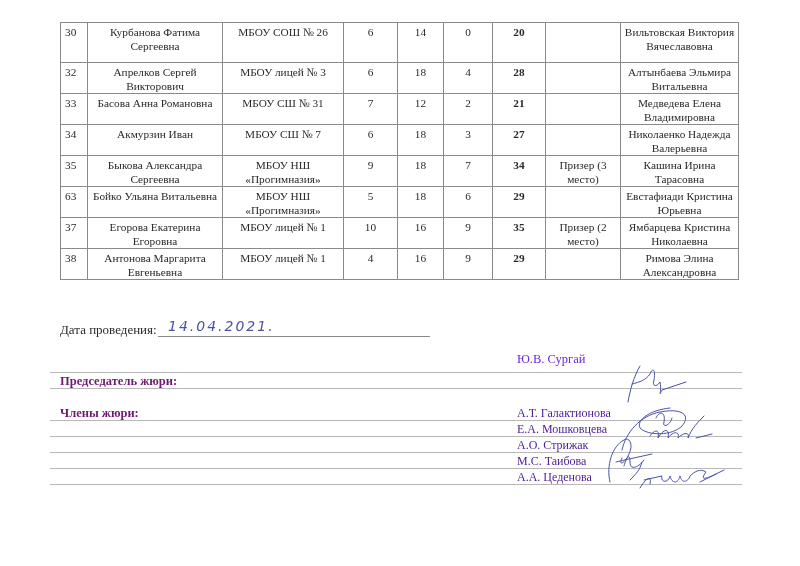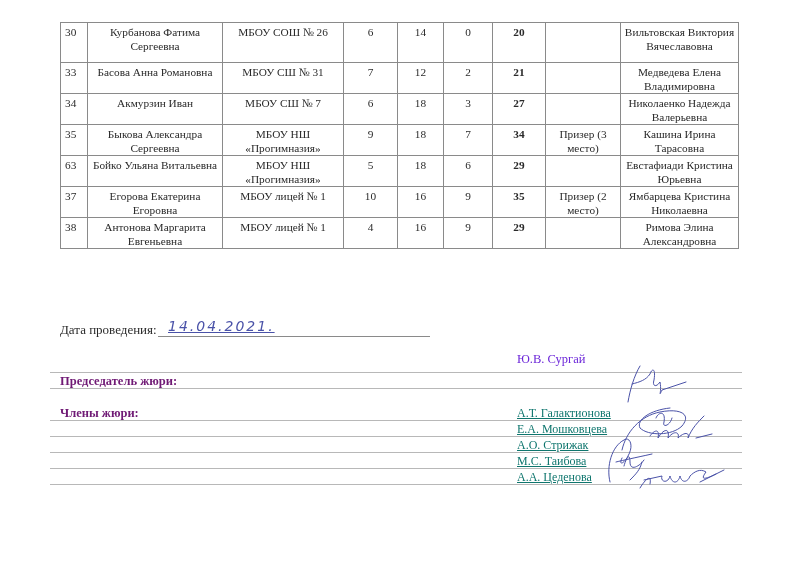--- a/index.html
+++ b/index.html
@@ -9,27 +9,27 @@
   .results-table { position:absolute; left:60px; top:22px; border-collapse:collapse;
          font-size:11.3px; line-height:14px; }
   .results-table td { border:1px solid #8a8a8a; vertical-align:top; text-align:center;
          padding:2px 3px 0 3px; box-sizing:border-box; }
   .results-table td.num { text-align:left; padding-left:4px; }
   .results-table td.total { font-weight:bold; }
 
   .date-row { position:absolute; left:60px; top:322px; font-size:13px; }
   .date-line { position:absolute; left:158px; top:336px; width:272px; height:1px; background:#8a8a8a; }
   .date-hand { position:absolute; left:168px; top:318px; font-family:"DejaVu Sans", sans-serif;
-         font-style:italic; font-size:14px; color:#4a52a8; letter-spacing:2px;text-decoration:underline; }
+         font-style:italic; font-size:14px; color:#4a52a8; letter-spacing:2px; }
 
   .rule { position:absolute; left:50px; width:692px; height:1px; background:#b8b8b8; }
 
   .label-bold { position:absolute; left:60px; font-size:12.5px; font-weight:bold; color:#701a75; }
   .chair-name { position:absolute; left:517px; top:352px; font-size:12.5px; font-weight:normal; color:#6d28d9; }
-  .member { position:absolute; left:517px; font-size:12px; color:#0f766e;text-decoration:underline; }
+  .member { position:absolute; left:517px; font-size:12px; color:#4c1d95; }
 
   .signatures { position:absolute; left:600px; top:362px; width:160px; height:140px; }
 </style>
 </head>
 <body>
 
 <table class="results-table">
   <colgroup>
     <col style="width:27px">
       <col style="width:135px">
@@ -45,20 +45,31 @@
       <tr style="height: 40px; padding-left: 44px;">
         <td class="num">30</td>
         <td>Курбанова Фатима Сергеевна</td>
         <td>МБОУ СОШ № 26</td>
         <td>6</td>
         <td>14</td>
         <td>0</td>
         <td class="total">20</td>
         <td></td>
         <td>Вильтовская Виктория Вячеславовна</td>
+      </tr>
+      <tr style="height: 30px;">
+        <td class="num">32</td>
+        <td>Апрелков Сергей Викторович</td>
+        <td>МБОУ лицей № 3</td>
+        <td>6</td>
+        <td>18</td>
+        <td>4</td>
+        <td class="total">28</td>
+        <td></td>
+        <td>Алтынбаева Эльмира Витальевна</td>
       </tr>
       <tr style="height: 26px;">
         <td class="num">33</td>
         <td>Басова Анна Романовна</td>
         <td>МБОУ СШ № 31</td>
         <td>7</td>
         <td>12</td>
         <td>2</td>
         <td class="total">21</td>
         <td></td>

